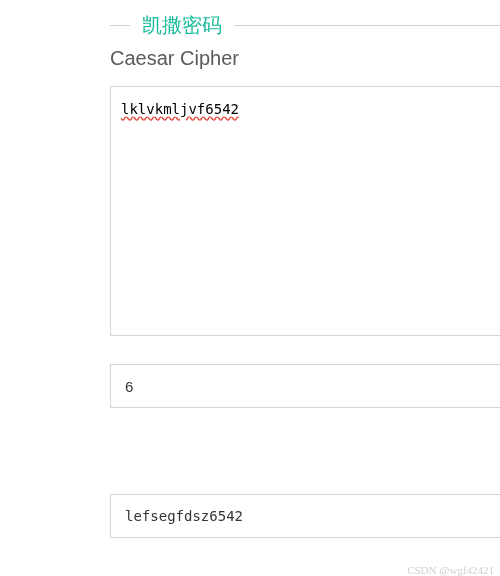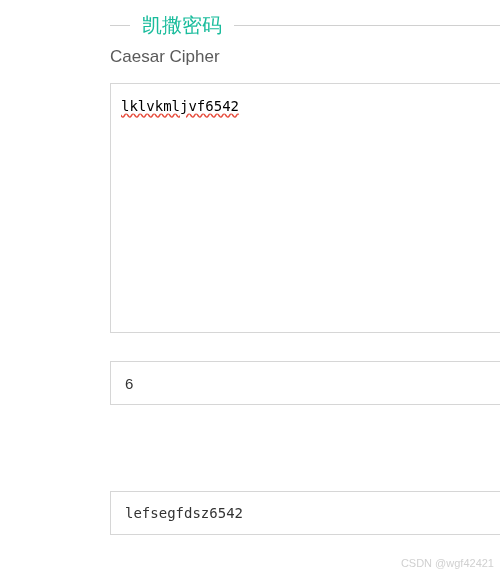--- a/index.html
+++ b/index.html
@@ -32,21 +32,21 @@
       background: #d0d0d0;
       margin-left: 12px;
     }
     .title {
       color: #1abc9c;
       font-size: 20px;
       font-weight: 400;
     }
     .subtitle {
       color: #5a5a5a;
-      font-size: 17px;
+      font-size: 20px;
       margin-bottom: 16px;
     }
     .textarea-box {
       border: 1px solid #d6d6d6;
       width: 420px;
       height: 250px;
       padding: 14px 10px;
       background: #fff;
       font-family: monospace;
       font-size: 14px;
@@ -82,25 +82,25 @@
       margin-top: 86px;
       font-family: monospace;
       font-size: 14px;
       color: #333;
       display: flex;
       align-items: center;
       background: #fff;
     }
     .watermark {
       position: absolute;
-      bottom: 7px;
+      bottom: 0;
       right: 6px;
       font-size: 11px;
       color: #d0d0d0;
-      font-family: Liberation Sans, sans-serif;
+      font-family: Liberation Serif, serif;
     }
   </style>
 </head>
 <body>
 
 <div class="container">
   <div class="title-row">
     <div class="title-line-left"></div>
     <div class="title">凯撒密码</div>
     <div class="title-line-right"></div>

